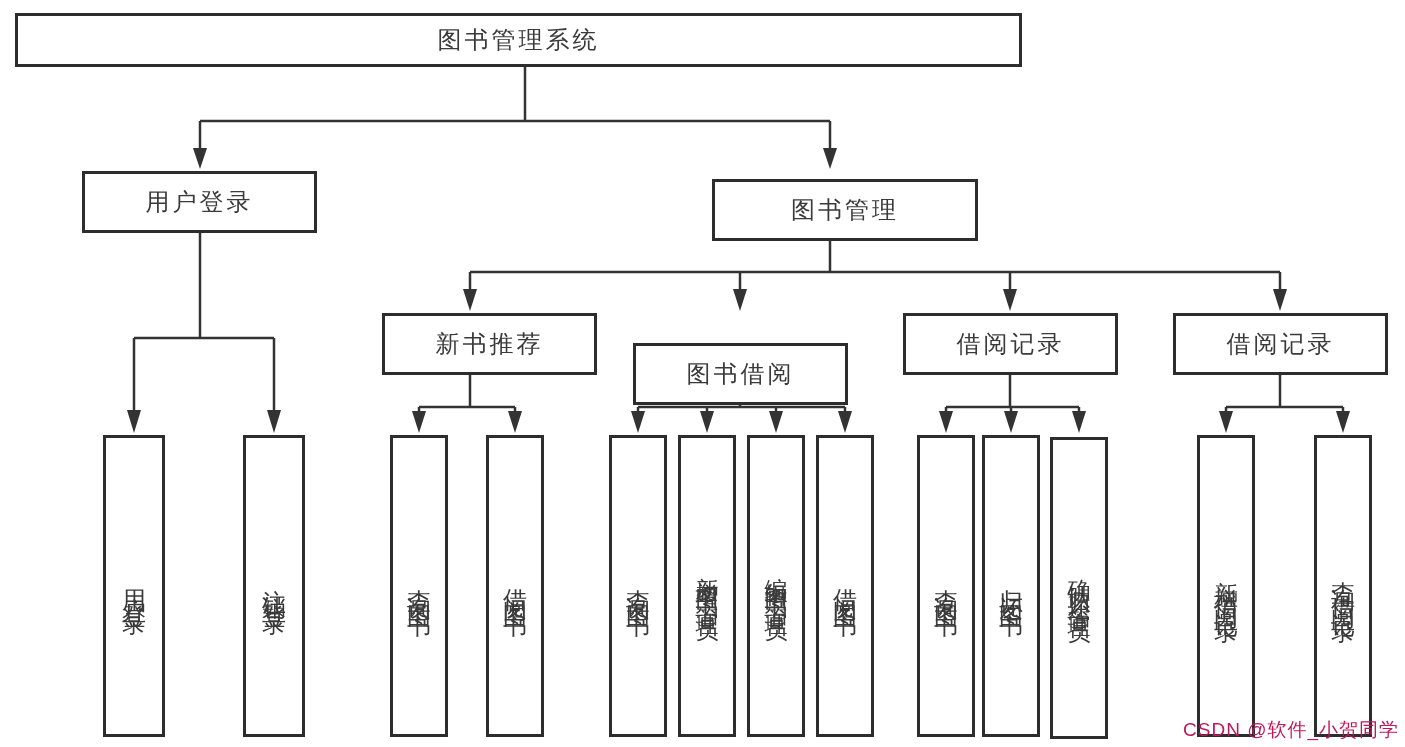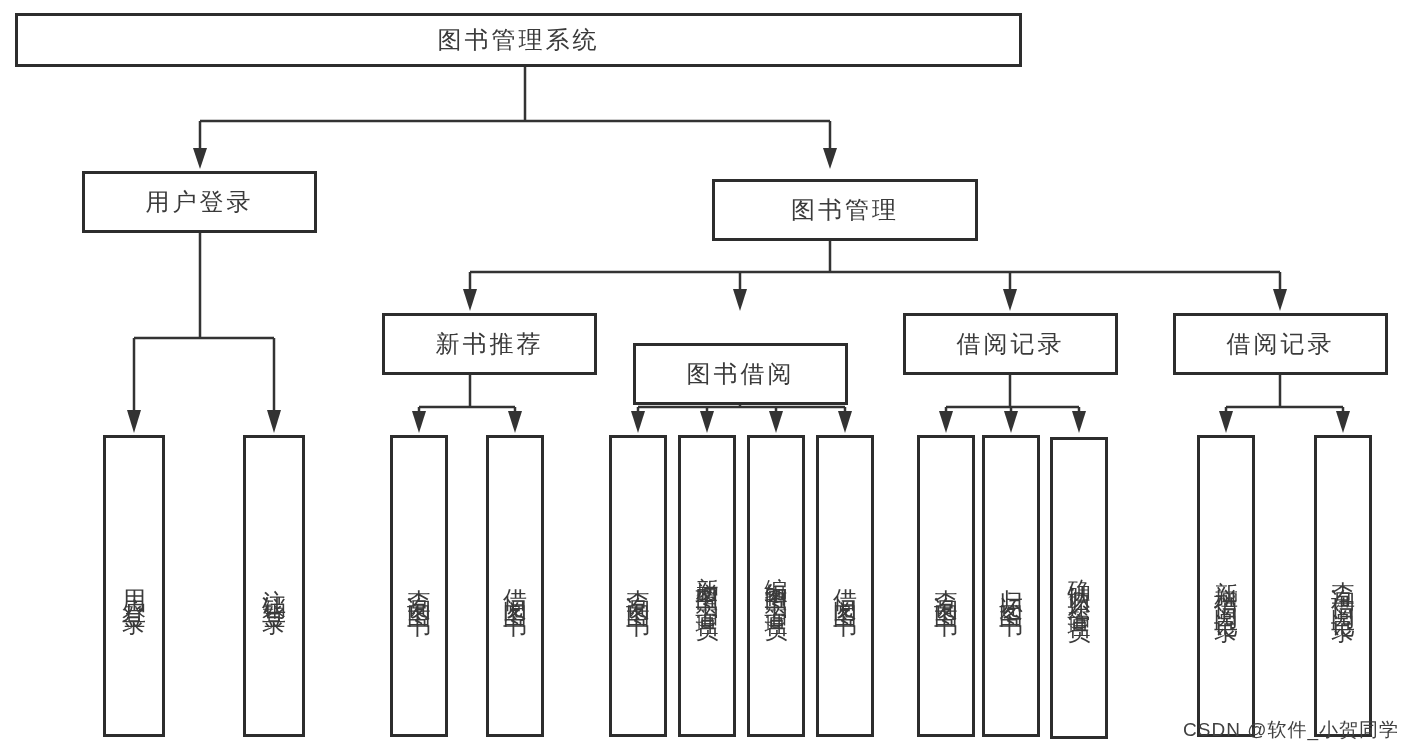--- a/index.html
+++ b/index.html
@@ -35,21 +35,21 @@
     writing-mode:vertical-lr;
     letter-spacing:8px;
     line-height:1;
     text-align:center;
   }
   .vbox.long{letter-spacing:6px;font-size:23px;}
   .watermark{
     position:absolute;
     right:6px;bottom:4px;
     font-size:19px;
-    color:#404040;
+    color:#be185d;
     letter-spacing:1px;
     white-space:nowrap;
   }
 </style>
 </head>
 <body>
 
 <div class="canvas">
 
   <svg class="connectors">

